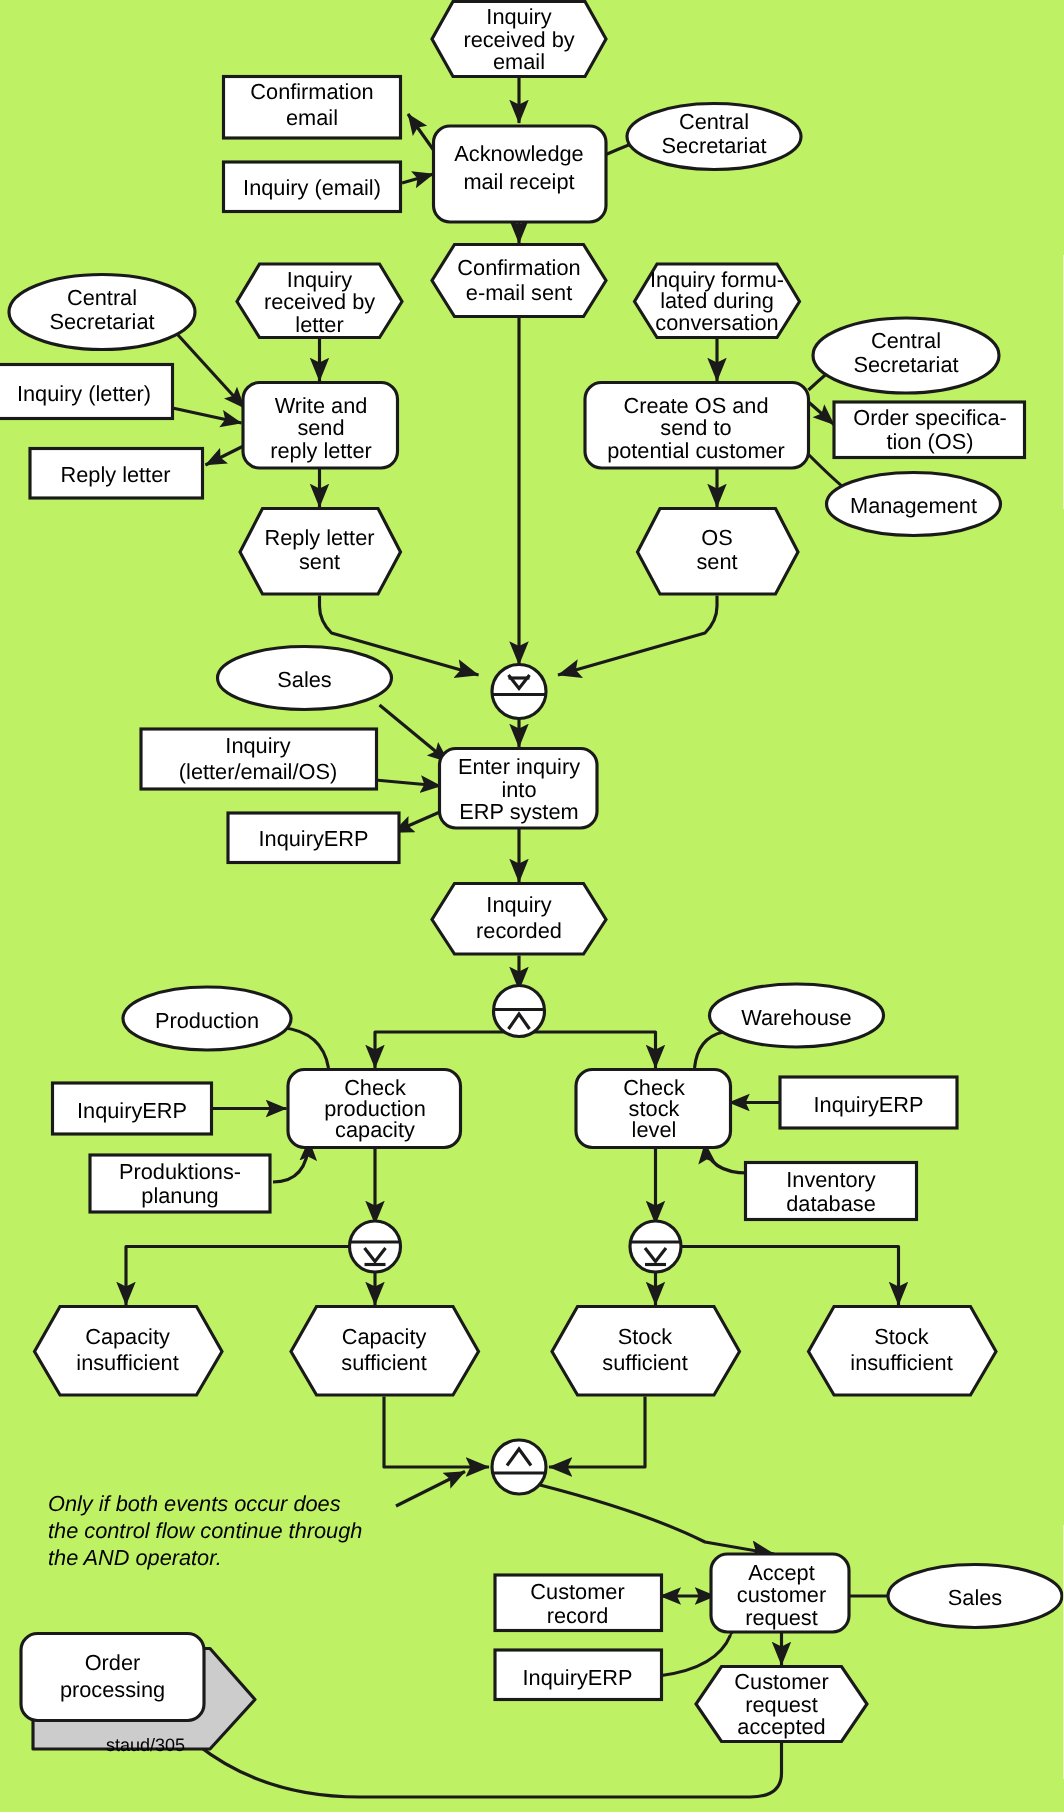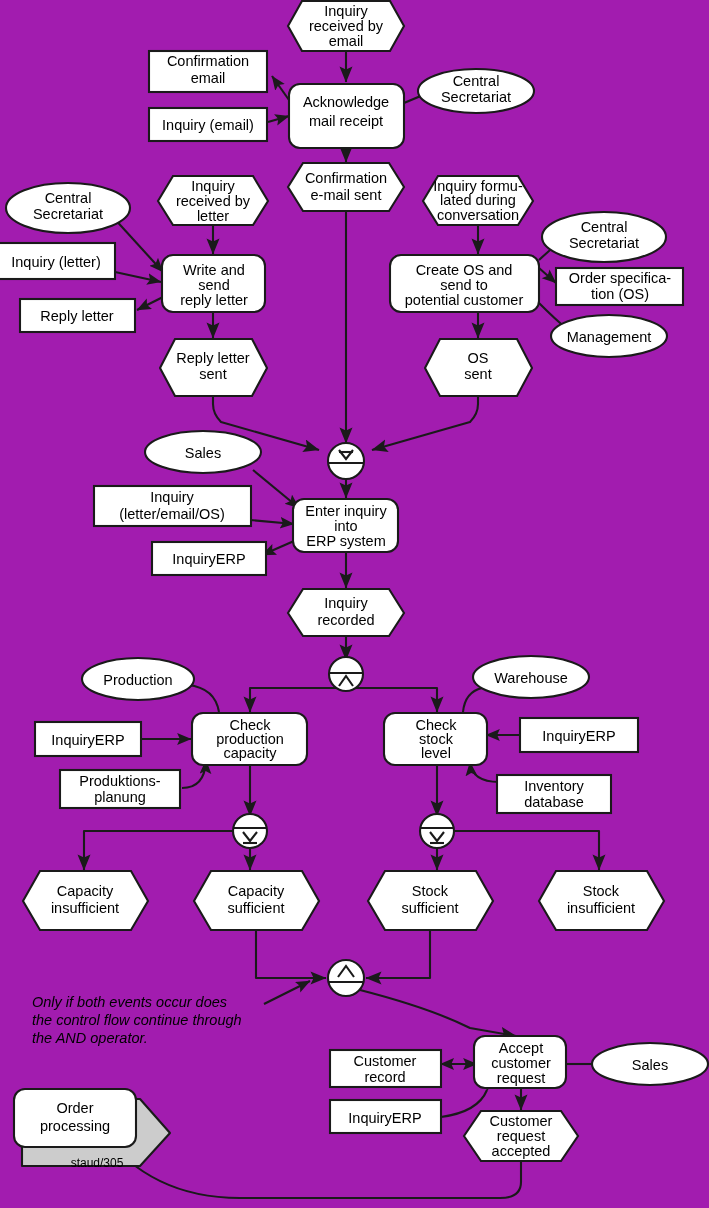--- a/index.html
+++ b/index.html
@@ -1,17 +1,17 @@
 <!DOCTYPE html>
 <html><head>
 <meta charset="utf-8">
 <style>
   html,body{margin:0;padding:0;background:#ffffff;}
   body{font-family:"Liberation Sans", sans-serif;}
-  #stage{position:relative;width:709px;height:1208px;background:#a21caf;overflow:hidden;}
+  #stage{position:relative;width:709px;height:1208px;background:#bef264;overflow:hidden;}
   #stage svg{position:absolute;left:0;top:0;width:709px;height:1208px;}
   .lbl{font-family:"Liberation Sans", sans-serif;fill:#000;}
   .note{font-family:"Liberation Sans", sans-serif;font-style:italic;fill:#000;}
 </style>
 </head>
 <body>
 
 <div id="stage">
 <svg viewBox="0 0 709 1208" xmlns="http://www.w3.org/2000/svg">
   <defs>

